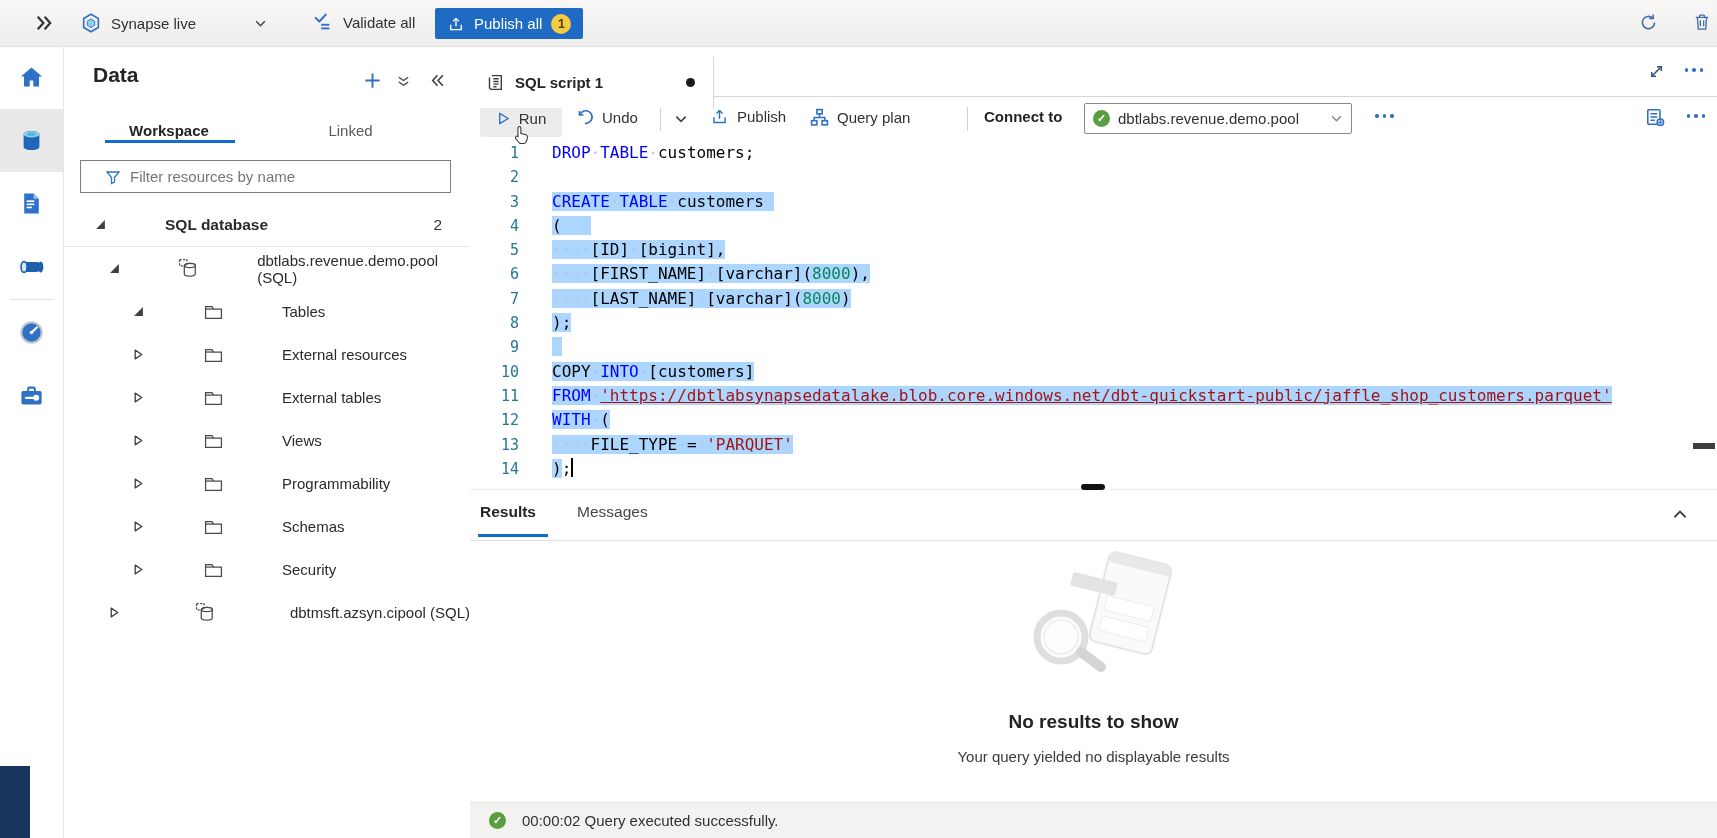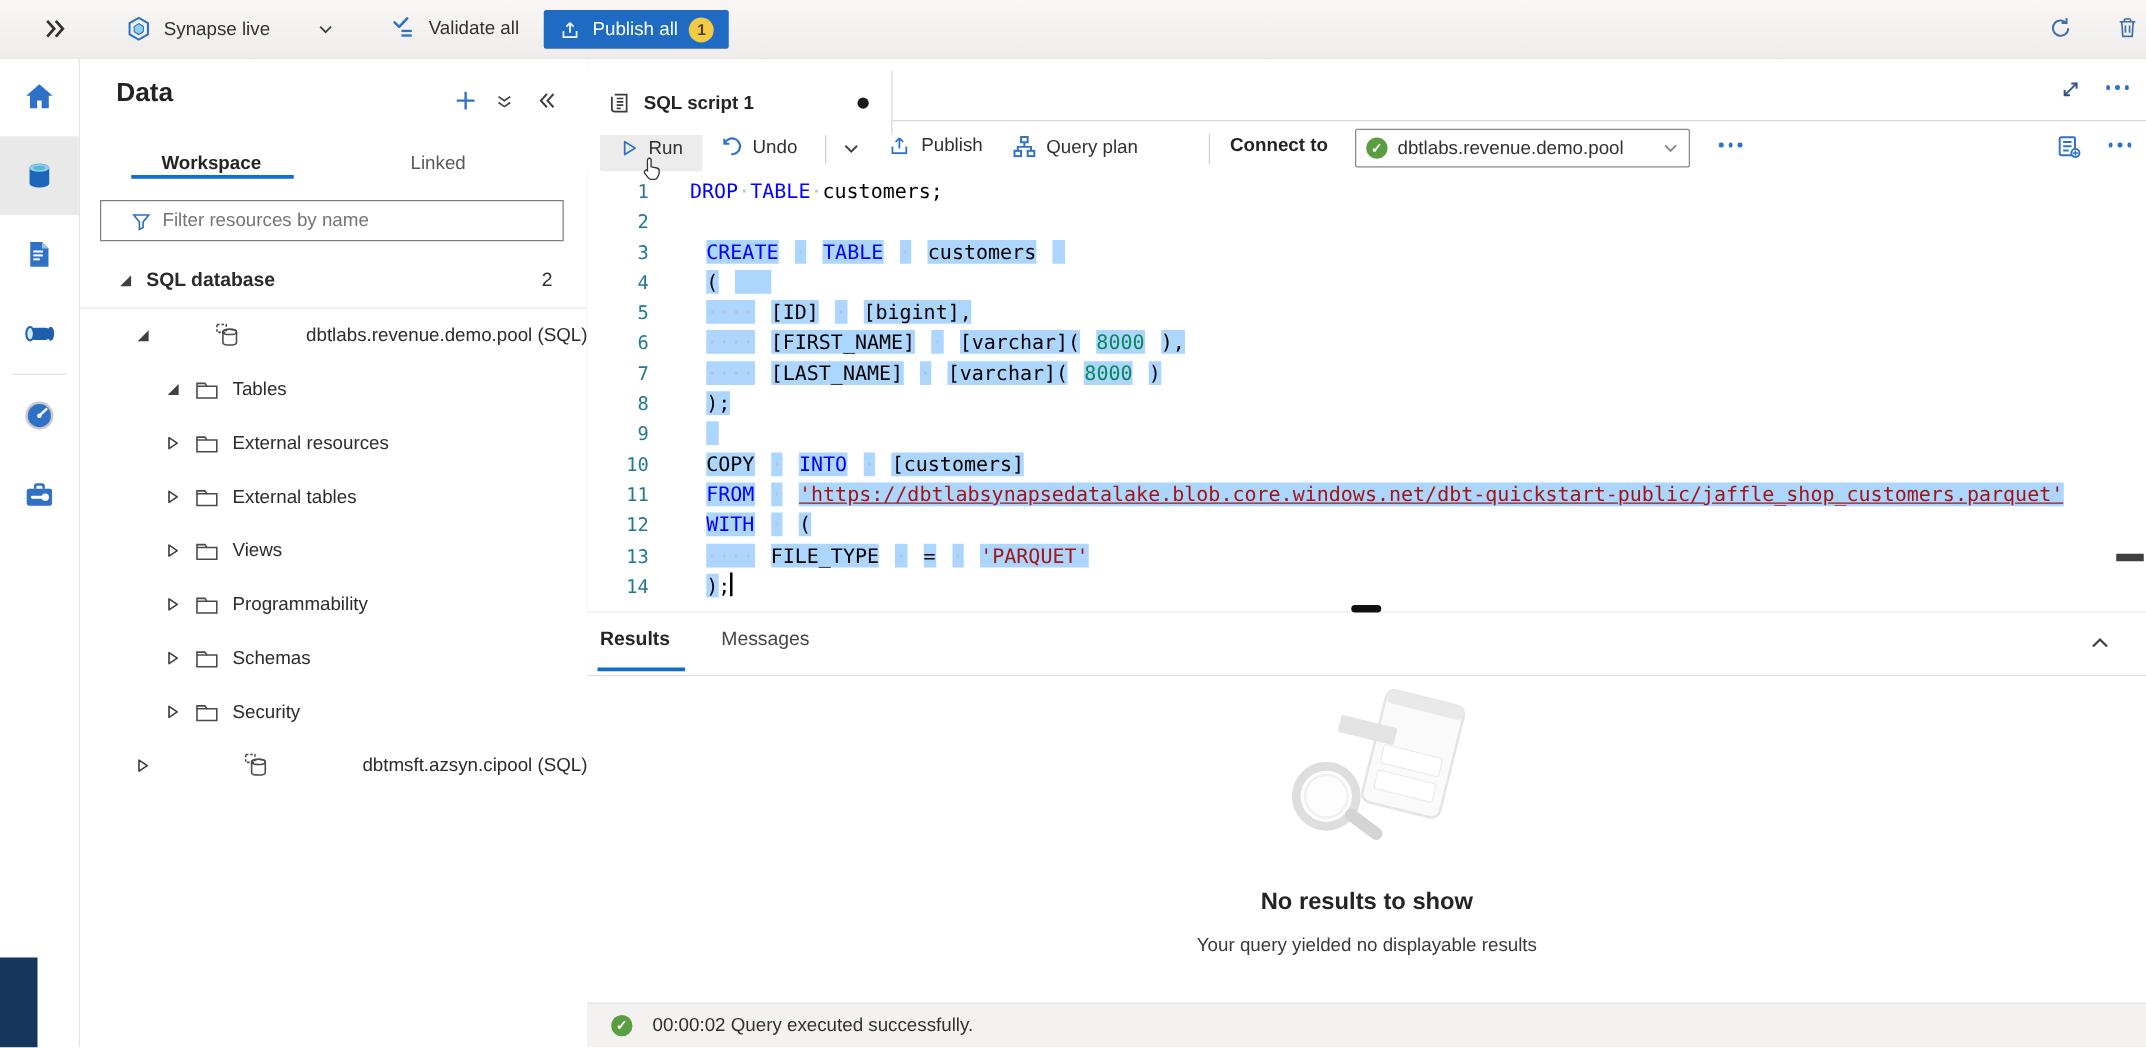--- a/index.html
+++ b/index.html
@@ -27,21 +27,21 @@
   .dp-tab{position:absolute;top:70px;height:28px;display:flex;align-items:center;justify-content:center;
           font-size:15px;cursor:pointer;}
   .dp-tab.active{color:#242424;font-weight:600;}
   .dp-tab.inactive{color:#5a5a58;}
   .dp-underline{position:absolute;left:42px;top:94px;width:130px;height:3px;background:var(--accent);}
   .dp-filter{position:absolute;left:17px;top:114px;width:371px;height:33px;border:1px solid #82807e;
              display:flex;align-items:center;padding:0 24px;box-sizing:border-box;background:#fff;}
   .dp-filter input{border:none;outline:none;flex:1;font-size:15px;margin-left:7px;color:#333;
              font-family:"Liberation Sans",sans-serif;background:transparent;}
   .tree{position:absolute;left:0;top:157px;right:0;}
-  .tree-row{height:43px;display:flex;align-items:center;font-size:15px;color:#2b2b2b;cursor:pointer;}
+  .tree-row{height:43px;display:flex;align-items:center;font-size:15px;color:#2b2b2b;cursor:pointer;gap:48px;}
   .tree-row.lvl0{padding-left:30px;font-size:15.5px;font-weight:600;}
   .tree-row.lvl1{padding-left:44px;justify-content:space-between;}
   .tree-row.lvl2{padding-left:68px;}
   .tree-row.divider{border-bottom:1px solid #e8e8e8;}
   .tw{width:15px;margin-right:9px;display:flex;justify-content:center;}
   .ticon{width:21px;margin-right:10px;display:flex;justify-content:center;}
   .tcount{margin-left:auto;margin-right:28px;font-weight:400;color:#333;}
   
   .main{position:absolute;left:470px;top:46px;right:0;bottom:0;background:#fff;}
   .strip-line{position:absolute;top:50px;left:0;right:0;height:1px;background:#d8d6d4;z-index:1;}
@@ -64,21 +64,21 @@
            font-size:11px;font-weight:bold;display:flex;align-items:center;justify-content:center;}
   .check-circle::after{content:"✓";}
   
   .editor{position:absolute;top:94px;left:0;right:0;height:349px;overflow:hidden;}
   .code-wrap{position:absolute;top:1px;left:0;right:0;font-family:"DejaVu Sans Mono",monospace;font-size:16px;line-height:24.3px;}
   .code-line{display:flex;height:24.3px;}
   .ln{width:49px;text-align:right;font-size:15px;color:var(--linenum);flex:none;}
   .lc{padding-left:33px;white-space:pre;color:#000;}
   .kw{color:var(--kw);} .id{color:#000;} .num{color:var(--num);}
   .str{color:var(--str);} .lnk{color:var(--str);text-decoration:underline;}
-  .ws{color:#b4c3d2;} .sel{background:var(--selbg);margin-left:13px;}
+  .ws{color:#b4c3d2;} .sel{background:var(--selbg);}
   .caret{display:inline-block;width:2px;height:19px;background:#000;vertical-align:-3px;}
   .hthumb{position:absolute;right:2px;top:303px;width:22px;height:6px;background:#3f3f3f;}
   .splitter-handle{position:absolute;top:438px;left:611px;width:24px;height:6px;background:#111;border-radius:3px;z-index:3;cursor:row-resize;}
   
   .results{position:absolute;top:443px;left:0;right:0;bottom:36px;border-top:1px solid #ececec;background:#fff;}
   .res-tab{position:absolute;top:13px;font-size:15.5px;cursor:pointer;}
   .res-tab.active{font-weight:600;color:#242424;}
   .res-tab.inactive{color:#484644;}
   .res-underline{position:absolute;left:8px;top:44px;width:70px;height:3px;background:var(--accent);}
   .res-divider{position:absolute;top:50px;left:0;right:0;height:1px;background:#e1e1e1;}
@@ -94,21 +94,21 @@
 </head>
 <body style="--accent: #116ec9; --publish: #1f6bc4; --badge: #f2ca44; --selbg: #add6ff; --kw: #0000ff; --str: #a31515; --num: #098658; --success: #5b9e41; --linenum: #237893;">
 
 <div class="topbar">
   <div class="tb-abs" style="left:34px;top:13px;">
     <svg width="20" height="20" viewBox="0 0 16 16" fill="none" stroke="#323130" stroke-width="1.7">
         <path d="M3 3l4.5 5L3 13"></path>
         <path d="M8.5 3 13 8l-4.5 5"></path>
       </svg>
   </div>
-  <div class="tb-abs" style="left:100px;top:12px;">
+  <div class="tb-abs" style="left:80px;top:12px;">
     <svg width="22" height="22" viewBox="0 0 24 24">
         <path d="M12 2.5 20 7v10l-8 4.5L4 17V7Z" fill="none" stroke="#2e71c6" stroke-width="1.8"></path>
         <path d="M12 7.5 16 10v4.5L12 17l-4-2.5V10Z" fill="#8fd0e8" stroke="#2e71c6" stroke-width="1"></path>
       </svg>
     <span>Synapse live</span>
   </div>
   <div class="tb-abs" style="left:254px;top:17px;">
     <svg width="13" height="13" viewBox="0 0 12 12" fill="none" stroke="#444" stroke-width="1.4">
         <path d="M2 4l4 4 4-4"></path>
       </svg>

